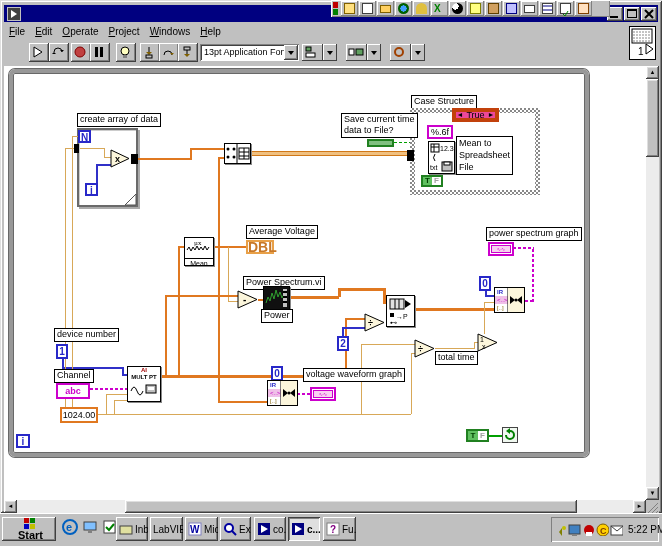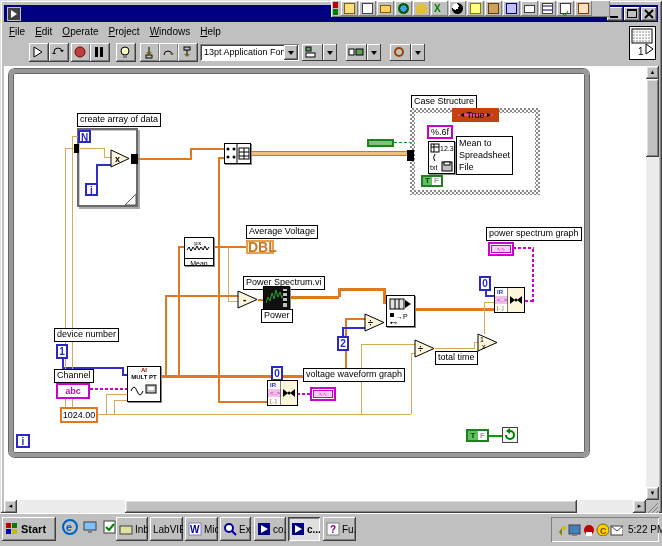--- a/index.html
+++ b/index.html
@@ -41,25 +41,25 @@
 .lv-label { position:absolute; background:#fff; border:1px solid #000; font-size:9px; line-height:11px; padding:0 2px 1px 2px; white-space:pre-line; color:#000; }
 .term { position:absolute; background:#fff; text-align:center; }
 .blueterm { border:2px solid #2828c8; color:#2828c8; font-weight:bold; font-size:10px; line-height:11px; }
 .wire { position:absolute; }
 .tunnel { position:absolute; background:#000; }
 .lvnode { position:absolute; background:#fff; border:1px solid #000; box-shadow:1px 1px 0 #888; }
 .nodetext { font-size:6px; line-height:7px; text-align:center; }
 .tri { position:absolute; }
 #casestruct { position:absolute; left:410px; top:108px; width:130px; height:87px; background:repeating-conic-gradient(#888 0% 25%, #fff 0% 50%) 0 0/4px 4px; }
 #casestruct .inner { position:absolute; left:5px; top:5px; right:5px; bottom:5px; background:#fff; }
-#caseselector { position:absolute; left:452px; top:108px; width:47px; height:14px; background:#ec4899; border:6px solid #c2410c; font-size:9px; display:flex; align-items:center; }
+#caseselector { position:absolute; left:452px; top:108px; width:47px; height:14px; background:#ec4899; border:4px solid #c2410c; font-size:9px; display:flex; align-items:center; }
 .casearr { width:8px; font-size:7px; line-height:12px; text-align:center; flex:none; }
 #casesel-label { flex:1; text-align:center; line-height:12px; }
 #taskbar { position:absolute; left:0; top:513px; width:662px; height:33px; background:#c0c0c0; box-shadow: inset 0 1px 0 #fff; }
-#startbtn { position:absolute; left:2px; top:4px; width:54px; height:24px; font-size:11px; font-weight:bold; display:flex; align-items:center; padding-left:3px; }
+#startbtn { position:absolute; left:2px; top:4px; width:54px; height:24px; font-size:11px; font-weight:bold; display:flex; align-items:center; padding-left:3px;flex-direction:column; }
 .tb-btn { position:absolute; top:4px; height:24px; font-size:10px; display:flex; align-items:center; padding-left:3px; overflow:hidden; white-space:nowrap; }
 .tb-icon { width:14px; height:14px; margin-right:2px; flex:none; }
 #tray { position:absolute; left:551px; top:4px; width:108px; height:25px; box-shadow: inset 1px 1px 0 #808080, inset -1px -1px 0 #fff; display:flex; align-items:center; padding-left:3px; white-space:nowrap; }
 #tray-time { font-size:10px; margin-left:4px; }
 .trayicon { width:13px; height:13px; margin-right:1px; flex:none; position:relative; }
 </style>
 </head>
 <body>
 
 <div id="screen">
@@ -325,20 +325,22 @@
 
       <div class="lv-label" style="left:411px;top:95px">Case Structure</div>
       <div id="casestruct">
           <div class="inner"></div>
         </div>
       <div id="caseselector">
         <div class="casearr">◄</div>
         <div id="casesel-label">True</div>
         <div class="casearr">►</div>
       </div>
+      <div class="lv-label" style="left:341px;top:113px">Save current time
+data to File?</div>
       <div style="position:absolute;left:367px;top:139px;width:27px;height:8px;border:2px solid #208020;background:#80c080"></div>
       <div class="tunnel" style="left:407px;top:150px;width:7px;height:11px"></div>
 
       <div class="term" style="left:427px;top:125px;width:26px;height:14px;border:2px solid #cc00cc;color:#000;font-size:9px;line-height:10px">%.6f</div>
       <div class="lvnode" style="left:428px;top:141px;width:27px;height:33px">
         <svg width="25" height="31">
             <rect x="2" y="2" width="8" height="8" fill="#fff" stroke="#000"></rect>
             <line x1="2" y1="5" x2="10" y2="5" stroke="#000"></line>
             <line x1="5" y1="2" x2="5" y2="10" stroke="#000"></line>
             <text x="11" y="9" font-size="7" fill="#000">12.3</text>

